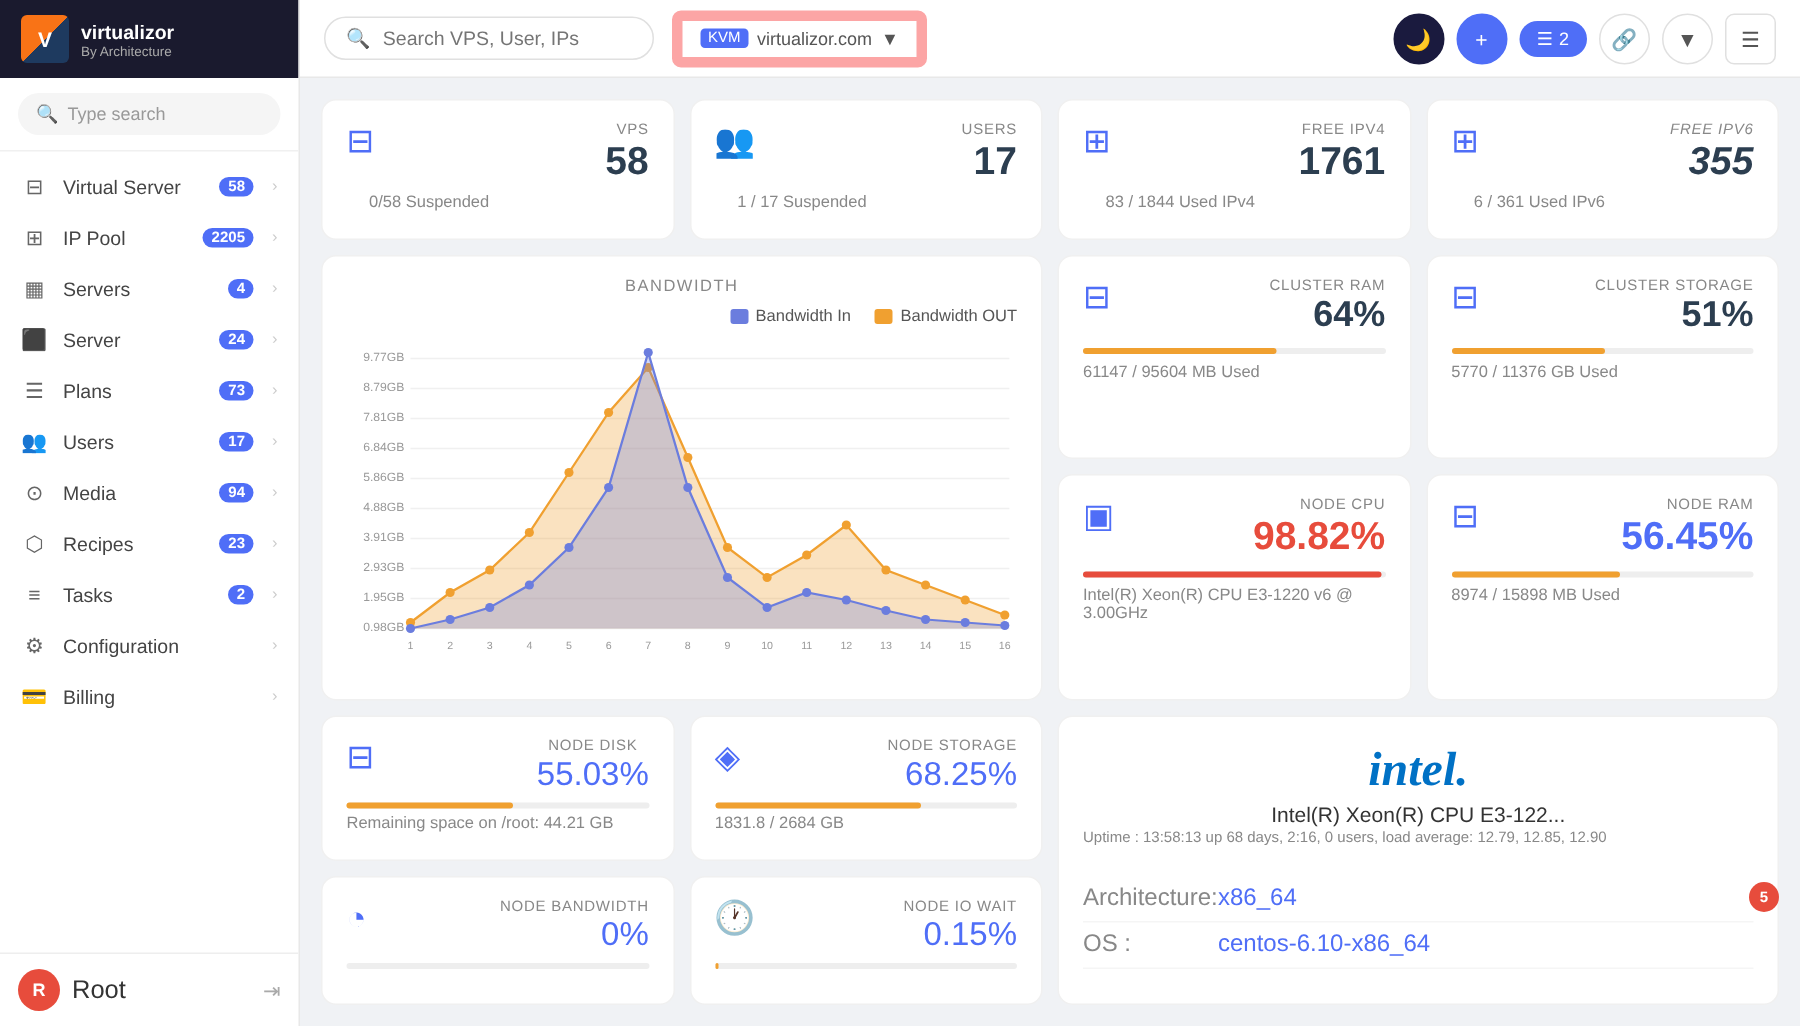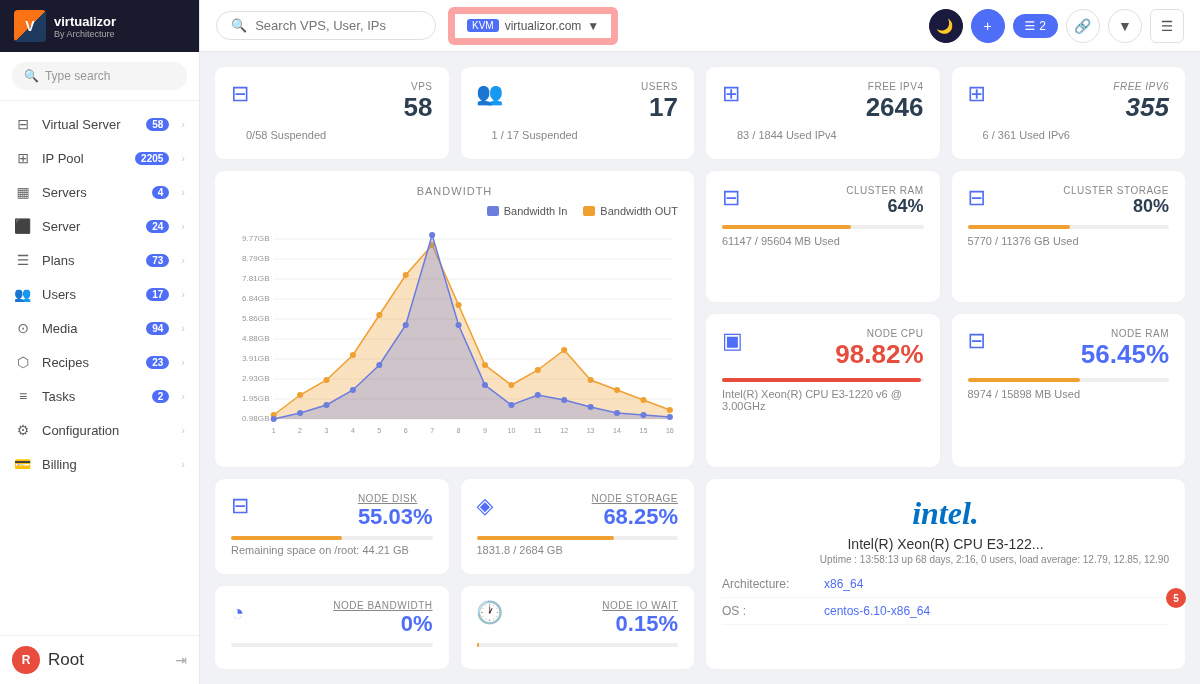--- a/index.html
+++ b/index.html
@@ -54,49 +54,49 @@
     .bandwidth-card { grid-column: 1 / 3; grid-row: 2 / 4; background: white; border-radius: 10px; padding: 14px 16px; border: 1px solid #f0f0f0; }
     .bandwidth-title { font-size: 11px; color: #888; text-transform: uppercase; letter-spacing: 1px; text-align: center; margin-bottom: 8px; }
     .bandwidth-legend { display: flex; gap: 16px; justify-content: flex-end; margin-bottom: 8px; }
     .legend-item { display: flex; align-items: center; gap: 5px; font-size: 11px; color: #555; }
     .legend-dot-blue { width: 12px; height: 10px; background: #6b7dde; border-radius: 2px; }
     .legend-dot-orange { width: 12px; height: 10px; background: #f0a030; border-radius: 2px; }
 
     
     .cluster-card { background: white; border-radius: 10px; padding: 14px 16px; border: 1px solid #f0f0f0; grid-column: span 1; }
     .cluster-label { font-size: 10px; color: #888; text-transform: uppercase; letter-spacing: 0.5px; text-align: right; }
-    .cluster-value { font-size: 18px; font-weight: 700; color: #2c3e50; text-align: right; }
+    .cluster-value { font-size: 24px; font-weight: 700; color: #2c3e50; text-align: right; }
     .cluster-bar { height: 4px; border-radius: 2px; background: #eee; margin: 8px 0 6px; }
     .cluster-bar-fill-yellow { height: 100%; border-radius: 2px; background: #f0a030; }
     .cluster-sub { font-size: 11px; color: #888; }
     .cluster-icon { font-size: 22px; color: #4f6ef7; margin-bottom: 4px; }
 
     
     .node-cpu-card { background: white; border-radius: 10px; padding: 14px 16px; border: 1px solid #f0f0f0; }
     .node-label { font-size: 10px; color: #888; text-transform: uppercase; letter-spacing: 0.5px; text-align: right; }
     .node-value-red { font-size: 26px; font-weight: 700; color: #e74c3c; text-align: right; }
     .node-value-blue { font-size: 26px; font-weight: 700; color: #4f6ef7; text-align: right; }
     .node-bar-red { height: 4px; border-radius: 2px; background: #eee; margin: 8px 0 6px; }
     .node-bar-fill-red { height: 100%; background: #e74c3c; border-radius: 2px; }
     .node-bar-fill-yellow { height: 100%; background: #f0a030; border-radius: 2px; }
 
     
     .bottom-stat { background: white; border-radius: 10px; padding: 14px 16px; border: 1px solid #f0f0f0; }
     .bottom-stat-icon { font-size: 22px; color: #4f6ef7; }
-    .bottom-stat-label { font-size: 10px; color: #888; text-transform: uppercase; letter-spacing: 0.5px; text-align: left; text-decoration: underline; }
-    .bottom-stat-value { font-size: 22px; font-weight: 700; color: #4f6ef7; text-align: right; }
+    .bottom-stat-label { font-size: 10px; color: #888; text-transform: uppercase; letter-spacing: 0.5px; text-align: center; }
+    .bottom-stat-value { font-size: 22px; font-weight: 400; color: #4f6ef7; text-align: right; }
     .bottom-stat-bar { height: 4px; background: #eee; border-radius: 2px; margin: 6px 0 4px; }
     .bottom-stat-bar-fill { height: 100%; background: #f0a030; border-radius: 2px; }
 
     
     .intel-card { background: white; border-radius: 10px; padding: 16px; border: 1px solid #f0f0f0; grid-column: 3 / 5; grid-row: 4 / 6; overflow: hidden; }
     .intel-logo { font-size: 32px; font-weight: 900; color: #0071c5; font-style: italic; font-family: Georgia, serif; text-align: center; margin-bottom: 4px; }
     .intel-cpu { font-size: 14px; color: #333; text-align: center; font-weight: 500; margin-bottom: 2px; }
-    .intel-uptime { font-size: 10px; color: #888; text-align: right; margin-bottom: 6px; }
-    .intel-row { display: flex; gap: 12px; padding: 6px 0; border-bottom: 1px solid #f5f5f5; font-size: 12px; }
+    .intel-uptime { font-size: 10px; color: #888; text-align: left; margin-bottom: 20px; }
+    .intel-row { display: flex; gap: 0; padding: 6px 0; border-bottom: 1px solid #f5f5f5; font-size: 16px; }
     .intel-row-label { color: #888; min-width: 90px; }
     .intel-row-value { color: #4f6ef7; }
     .stat-top { display: flex; align-items: flex-start; justify-content: space-between; }
 
     
     .notif-float { position: fixed; bottom: 80px; right: 10px; background: #e74c3c; color: white; border-radius: 50%; width: 20px; height: 20px; display: flex; align-items: center; justify-content: center; font-size: 10px; font-weight: bold; }
 
     
     .chart-container { width: 100%; height: 220px; }
 
@@ -248,21 +248,21 @@
         </div>
       </div>
       <div class="stat-sub">1 / 17 Suspended</div>
     </div>
 
     <div class="stat-card" style="grid-column:3;grid-row:1;">
       <div class="stat-top">
         <div class="stat-icon">⊞</div>
         <div style="text-align:right;">
           <div class="stat-label">FREE IPV4</div>
-          <div class="stat-value">2646</div>
+          <div class="stat-value">1761</div>
         </div>
       </div>
       <div class="stat-sub">83 / 1844 Used IPv4</div>
     </div>
 
     <div class="stat-card" style="grid-column:4;grid-row:1;">
       <div class="stat-top">
         <div class="stat-icon">⊞</div>
         <div style="text-align:right;font-style:italic;">
           <div class="stat-label">FREE IPV6</div>
@@ -382,21 +382,21 @@
         <div class="cluster-bar-fill-yellow" style="width:64%"></div>
       </div>
       <div class="cluster-sub">61147 / 95604 MB Used</div>
     </div>
 
     <div class="cluster-card" style="grid-column:4;grid-row:2;">
       <div class="stat-top">
         <div class="cluster-icon">⊟</div>
         <div>
           <div class="cluster-label">CLUSTER STORAGE</div>
-          <div class="cluster-value">80%</div>
+          <div class="cluster-value">51%</div>
         </div>
       </div>
       <div class="cluster-bar">
         <div class="cluster-bar-fill-yellow" style="width:51%"></div>
       </div>
       <div class="cluster-sub">5770 / 11376 GB Used</div>
     </div>
 
     <div class="node-cpu-card" style="grid-column:3;grid-row:3;">
       <div class="stat-top">

